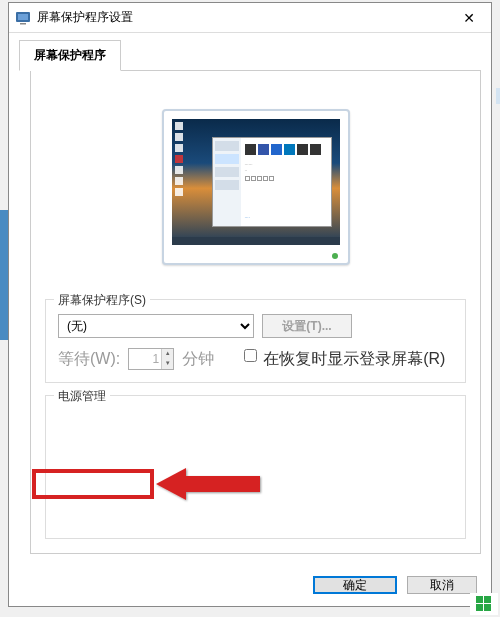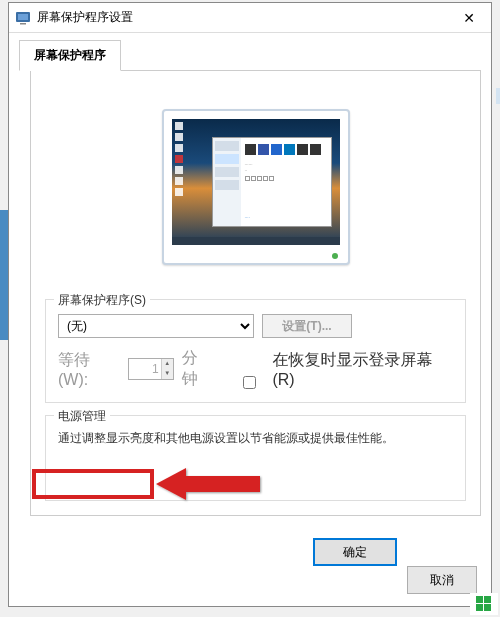--- a/index.html
+++ b/index.html
@@ -171,21 +171,21 @@
 }
 .spin-wrap { position: relative; display: inline-block; }
 .spin-wrap .spin-btns {
   position: absolute; right: 1px; top: 1px; bottom: 1px; width: 12px;
   display: flex; flex-direction: column;
 }
 .spin-wrap .spin-btns span {
   flex: 1; background: #eee; border-left: 1px solid #ccc;
   font-size: 6px; text-align: center; line-height: 9px; color: #666;
 }
-.chk { display: flex; align-items: flex-end; gap: 16px; }
+.chk { display: flex; align-items: flex-start; gap: 6px; }
 .chk input { width: 13px; height: 13px; }
 .power-desc { font-size: 12px; color: #333; margin-bottom: 18px; }
 .link {
   color: #0066cc; font-size: 13px;
   text-decoration: none; cursor: pointer;
   display: inline-block;
 }
 .annot {
   position: absolute; left: 32px; top: 469px;
   width: 122px; height: 30px;
@@ -194,21 +194,21 @@
 }
 .arrow {
   position: absolute; left: 152px; top: 460px;
   pointer-events: none;
 }
 .btn-row {
   display: flex; justify-content: flex-end; gap: 10px;
   padding: 12px 14px;
   border-top: 0;
 }
-.btn-row .btn { min-width: 84px; height: 28px; }
+.btn-row .btn { min-width: 84px; height: 18px; }
 .btn-row .btn.primary { background: #e1e1e1; border: 1px solid #0078d7; box-shadow: inset 0 0 0 1px #0078d7; }
 .watermark {
   position: absolute; right: 2px; bottom: 2px;
   display: flex; align-items: center; gap: 4px;
   background: #fff; padding: 3px 6px;
 }
 .watermark .flag {
   width: 16px; height: 16px;
 }
 .watermark .wtxt {
@@ -313,30 +313,29 @@
         <span style="width:14px"></span>
         <label class="chk">
           <input type="checkbox" style="">
           <span class="label strong">在恢复时显示登录屏幕(R)</span>
         </label>
       </div>
     </div>
 
     <div class="fieldset" style="flex:1;">
       <span class="legend">电源管理</span>
-      <div class="power-desc">通过调整显示亮度和其他电源设置以节省能源或提供最佳性能。</div>
     </div>
 
   </div>
 
   <div class="btn-row">
     <button class="btn primary">
       <span>确定</span>
     </button>
-    <button class="btn" style="min-width:70px;margin-top:28px;">
+    <button class="btn" style="min-width:70px;">
       <span>取消</span>
     </button>
   </div>
 </div>
 
 <div class="annot"></div>
 <svg class="arrow" width="120" height="60">
   <defs>
     <filter id="ds">
         <feDropShadow dx="1" dy="1" stdDeviation="1" flood-opacity="0.4"></feDropShadow>

